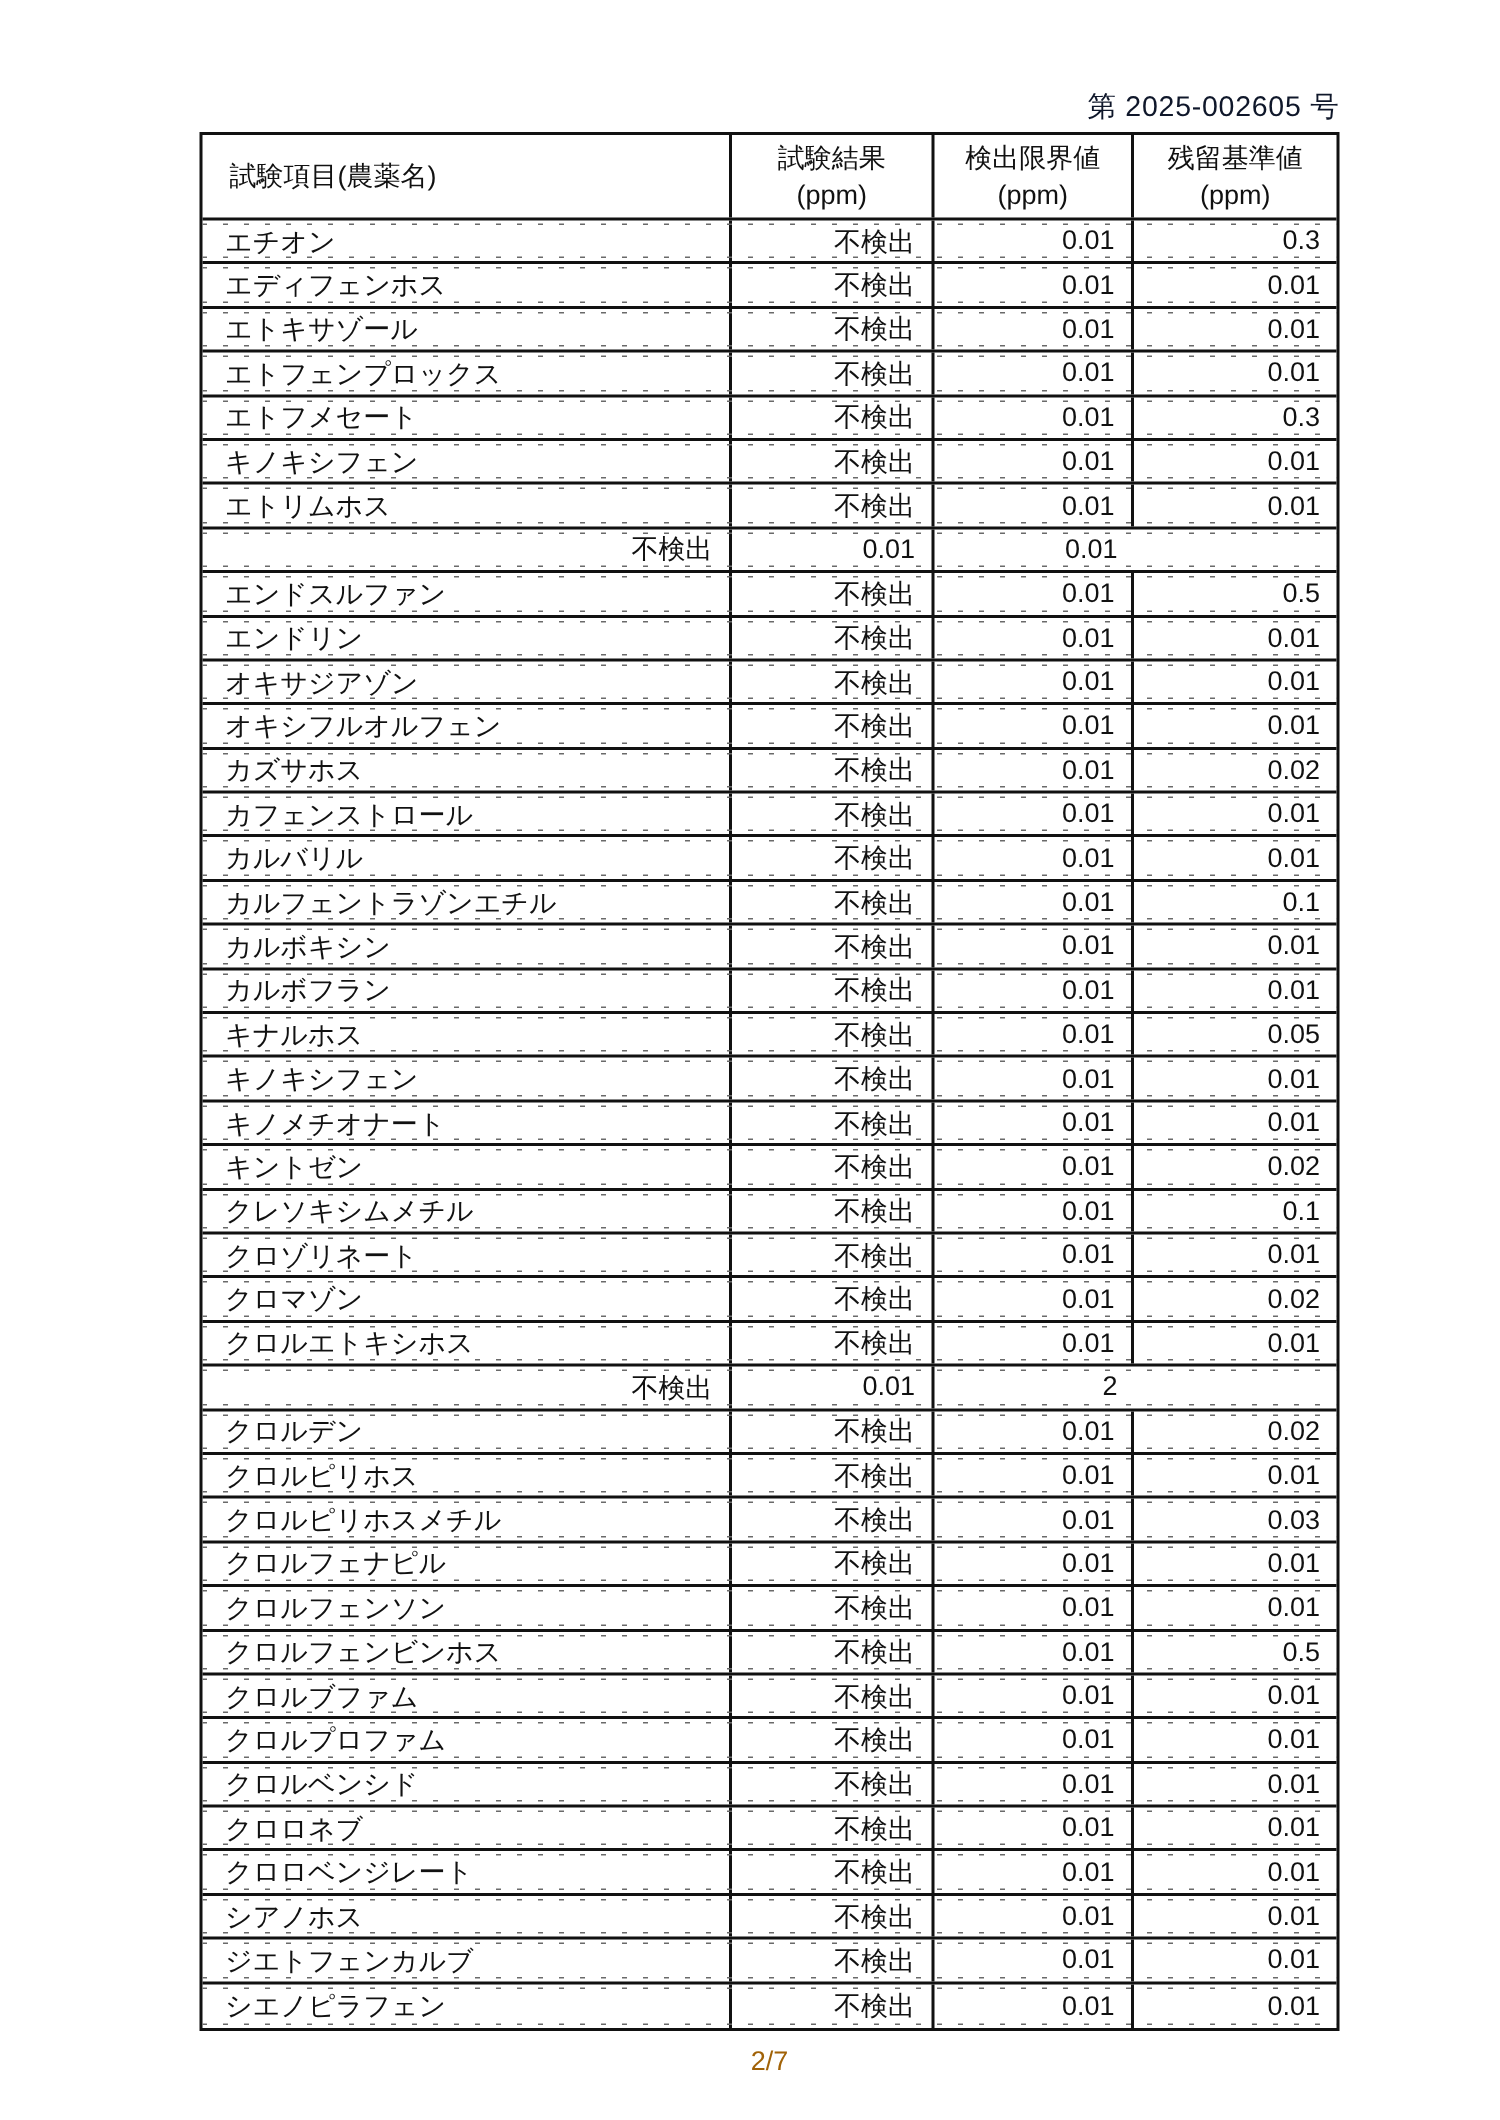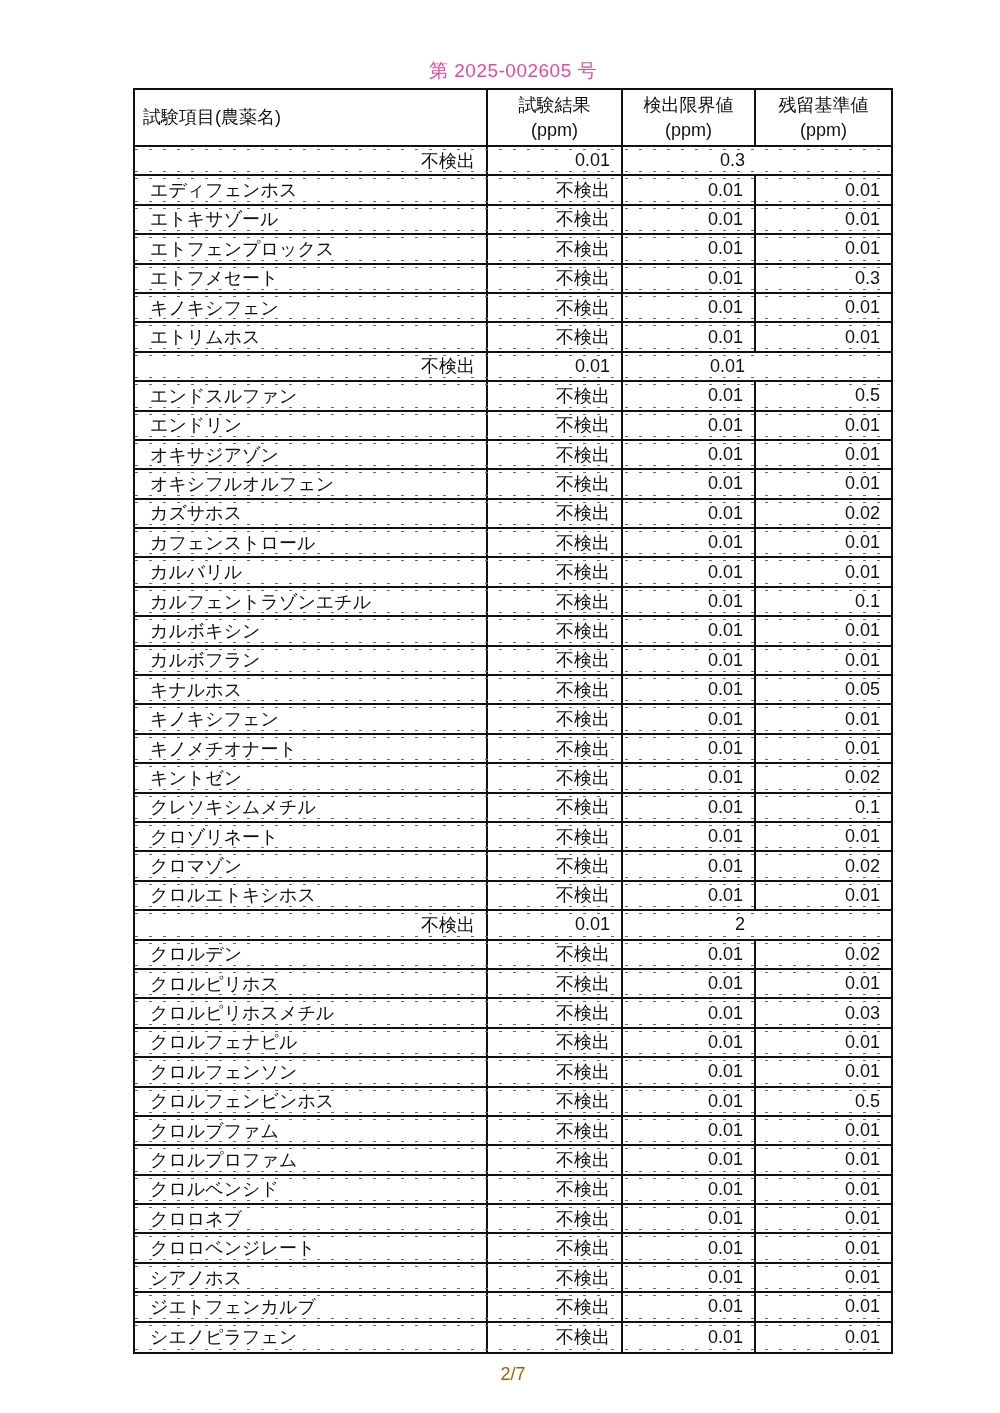--- a/index.html
+++ b/index.html
@@ -10,24 +10,24 @@
     background: #ffffff;
     color: #111111;
     font-family: "Liberation Sans", "DejaVu Sans", sans-serif;
     overflow: hidden;
   }
   .doc-number {
     position: absolute;
     top: 58px;
     left: 133px;
     width: 760px;
-    text-align: center;
+    text-align: right;
     font-size: 19px;
     letter-spacing: 0.5px;
-    color: #ec4899;
+    color: #0f172a;
   }
   .report-table {
     position: absolute;
     top: 88px;
     left: 133px;
     width: 760px;
     border: 2px solid #111111;
     box-sizing: border-box;
     background: #ffffff;
   }
@@ -46,21 +46,21 @@
     align-items: center;
     justify-content: center;
     font-size: 18px;
     line-height: 25px;
     box-sizing: border-box;
   }
   .th:last-child { border-right: none; }
   .th-name {
     align-items: flex-start;
     justify-content: center;
-    padding-left: 8px;
+    padding-left: 18px;
   }
   .row {
     height: 29.4px;
     position: relative;
     border-bottom: 2px solid #111111;
     box-sizing: border-box;
   }
   .row:last-child { border-bottom: none; }
   
   .row::before, .row::after {
@@ -118,20 +118,21 @@
         <span>(ppm)</span>
       </div>
       <div class="th">
         <span>残留基準値</span>
         <span>(ppm)</span>
       </div>
     </div>
 
     <div id="tbody">
         <div class="row grid-cols">
+          <div class="cell c-name">エチオン</div>
           <div class="cell c-result">不検出</div>
           <div class="cell c-limit">0.01</div>
           <div class="cell c-standard">0.3</div>
         </div>
         <div class="row grid-cols">
           <div class="cell c-name">エディフェンホス</div>
           <div class="cell c-result">不検出</div>
           <div class="cell c-limit">0.01</div>
           <div class="cell c-standard">0.01</div>
         </div>

